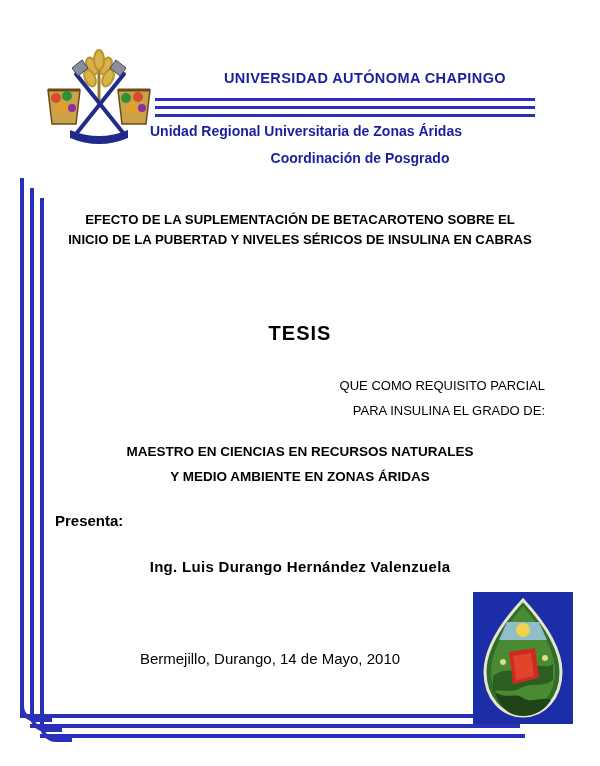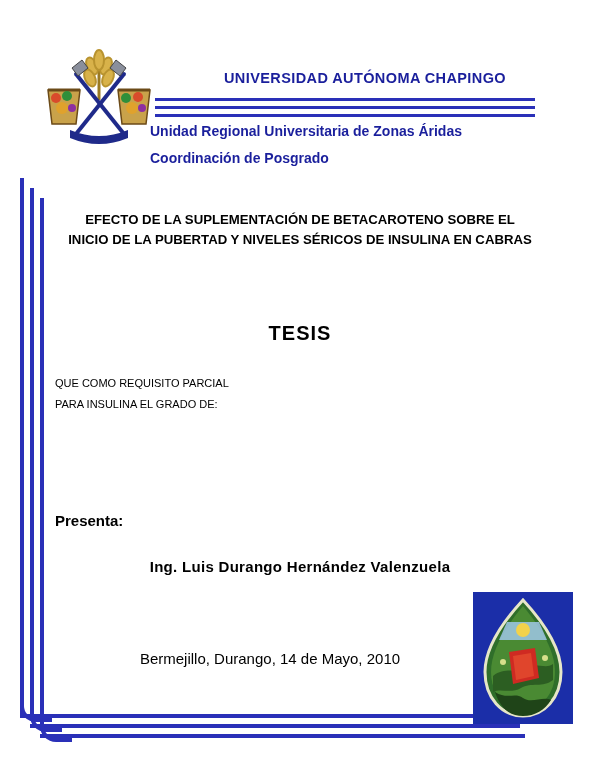--- a/index.html
+++ b/index.html
@@ -119,20 +119,21 @@
     text-align: left;
     font-size: 14px;
     font-weight: bold;
     color: #1a1f9c;
   }
   .coord-line {
     position: absolute;
     left: 150px;
     top: 120px;
     width: 420px;
+    text-align: center;
     font-size: 14px;
     font-weight: bold;
     color: #1a1f9c;
   }
 
   
   .thesis-title {
     position: absolute;
     left: 55px;
     top: 210px;
@@ -151,22 +152,22 @@
     text-align: center;
     font-size: 20px;
     font-weight: bold;
     letter-spacing: 1px;
   }
   .requisito {
     position: absolute;
     left: 55px;
     top: 373px;
     width: 490px;
-    text-align: left;
-    font-size: 11px;
+    text-align: right;
+    font-size: 13px;
     line-height: 1.95;
   }
   .degree {
     position: absolute;
     left: 55px;
     top: 440px;
     width: 490px;
     text-align: center;
     font-size: 13.5px;
     font-weight: bold;
@@ -281,20 +282,24 @@
     <div>INICIO DE LA PUBERTAD Y NIVELES SÉRICOS DE INSULINA EN CABRAS</div>
   </div>
 
   <div class="word-tesis">TESIS</div>
 
   <div class="requisito">
     <div>QUE COMO REQUISITO PARCIAL</div>
     <div>PARA INSULINA EL GRADO DE:</div>
   </div>
 
+  <div class="degree">
+    <div>MAESTRO EN CIENCIAS EN RECURSOS NATURALES</div>
+    <div>Y MEDIO AMBIENTE EN ZONAS ÁRIDAS</div>
+  </div>
 
   <div class="presenta">Presenta:</div>
 
   <div class="author">Ing. Luis Durango Hernández Valenzuela</div>
 
   <div class="place-date">Bermejillo, Durango, 14 de Mayo, 2010</div>
 
   <div class="emblem">
     <svg width="100" height="132" viewBox="0 0 100 132">
       <rect x="0" y="0" width="100" height="132" fill="#1b2ea8"></rect>

